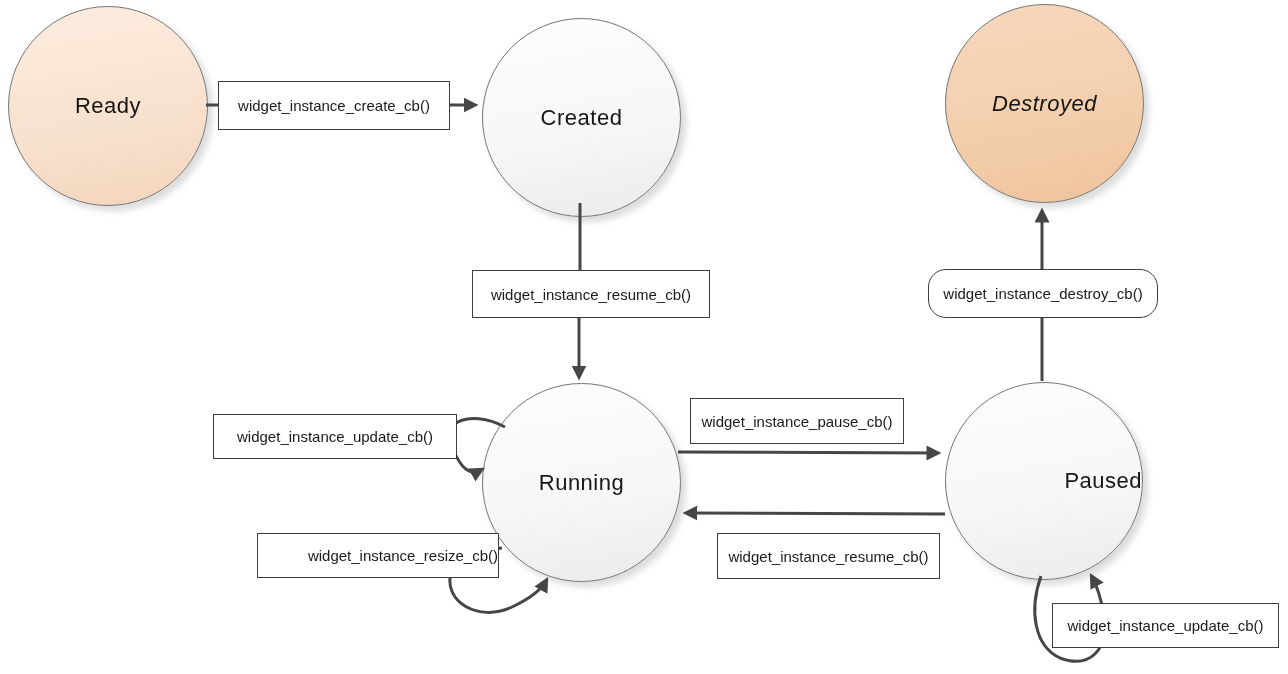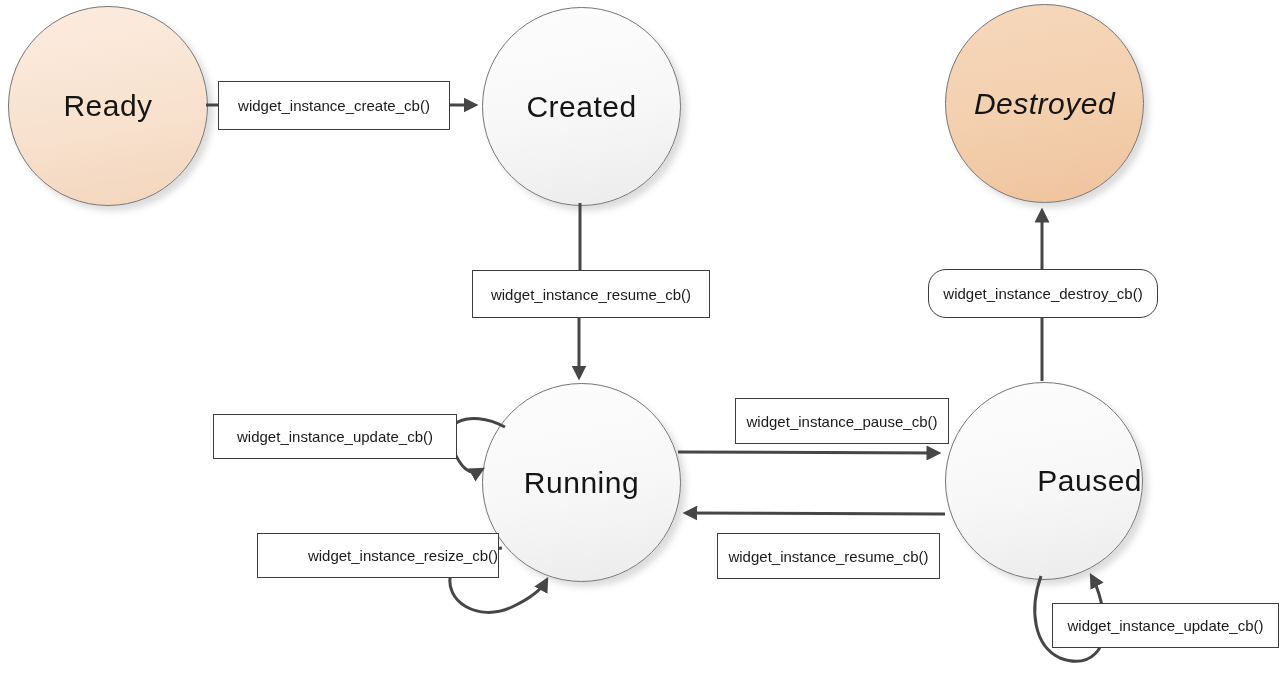--- a/index.html
+++ b/index.html
@@ -20,30 +20,30 @@
     position: absolute;
     border-radius: 50%;
     border: 1px solid #757575;
     display: flex;
     align-items: center;
     justify-content: center;
     box-shadow: 5px 5px 6px rgba(130,130,130,0.28);
     z-index: 1;
   }
   .state .state-label {
-    font-size: 30px;
+    font-size: 22px;
     color: #151515;
     letter-spacing: 0.5px;
   }
   .fill-plain  { background: linear-gradient(170deg, #fdfdfd 0%, #f7f7f7 55%, #ebebeb 100%); }
   .fill-ready  { background: linear-gradient(170deg, #fcecdf 0%, #f8e2cf 55%, #f3d5bc 100%); }
   .fill-destroyed { background: linear-gradient(170deg, #f7d8bc 0%, #f3cfae 55%, #efc39c 100%); font-style: italic; }
 
   .st-ready     { left: 8px;   top: 6px;   width: 198px; height: 198px; }
-  .st-created   { left: 482px; top: 7px;   width: 197px; height: 197px; }
+  .st-created   { left: 482px; top: 18px;   width: 197px; height: 197px; }
   .st-destroyed { left: 945px; top: 4px;   width: 197px; height: 197px; }
   .st-running   { left: 482px; top: 383px; width: 197px; height: 197px; }
   .st-paused    { left: 945px; top: 382px; width: 196px; height: 196px; justify-content: flex-end; }
 
   
   .arrows {
     position: absolute;
     left: 0; top: 0;
     width: 1288px;
     height: 674px;
@@ -70,21 +70,21 @@
   .tbox .tlabel {
     font-size: 15px;
     color: #1a1a1a;
     white-space: nowrap;
   }
   .bx-create   { left: 218px;  top: 81px;  width: 230px; height: 47px; }
   .bx-resume1  { left: 472px;  top: 270px; width: 236px; height: 46px; }
   .bx-destroy  { left: 928px;  top: 269px; width: 228px; height: 47px; border-radius: 18px; }
   .bx-update-r { left: 213px;  top: 414px; width: 242px; height: 43px; }
   .bx-resize   { left: 257px;  top: 533px; width: 240px; height: 43px; justify-content: flex-end; }
-  .bx-pause    { left: 735px;  top: 398px; width: 212px; height: 44px; }
+  .bx-pause    { left: 690px;  top: 398px; width: 212px; height: 44px; }
   .bx-resume2  { left: 717px;  top: 533px; width: 221px; height: 44px; }
   .bx-update-p { left: 1052px; top: 603px; width: 225px; height: 43px; }
 </style>
 </head>
 <body>
 
 <div class="canvas">
 
   <div class="state fill-ready st-ready">
     <span class="state-label">Ready</span>

